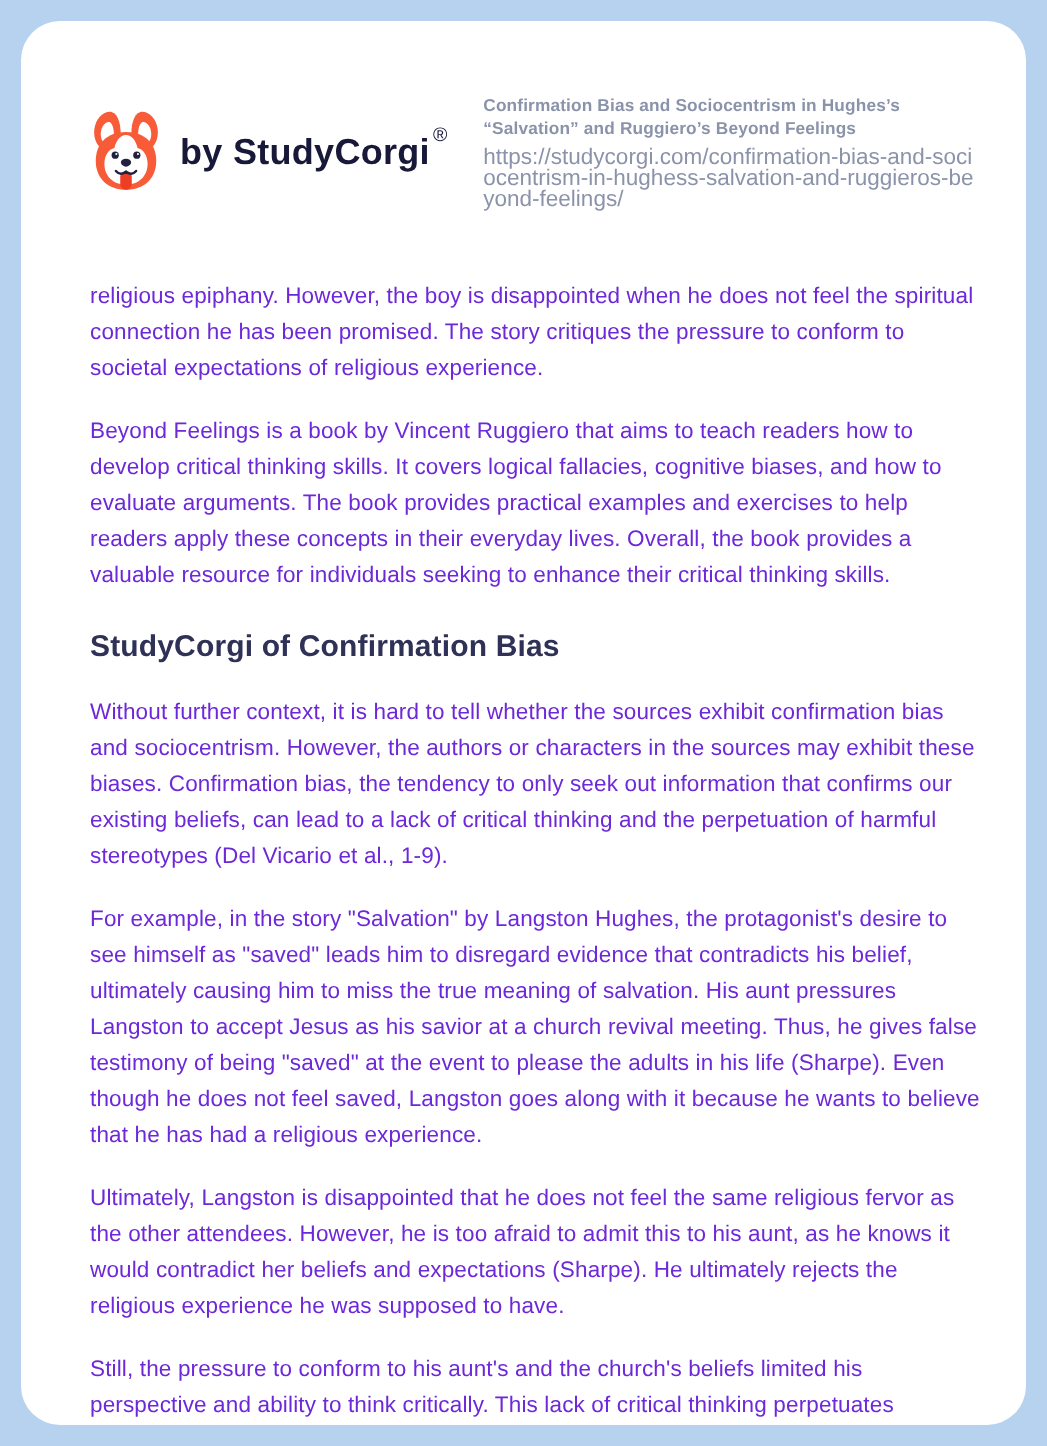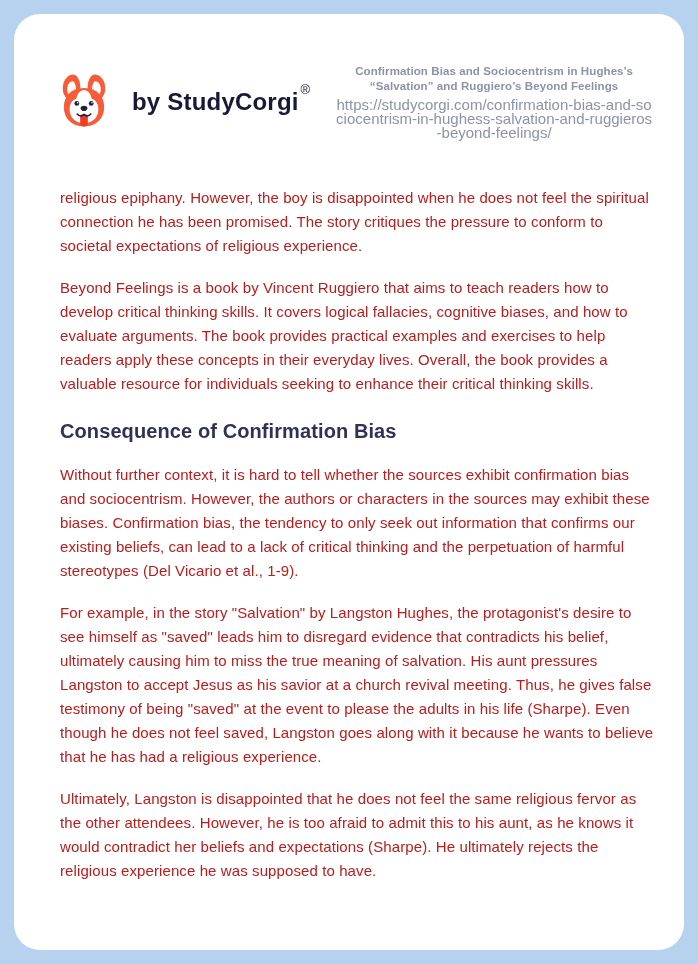--- a/index.html
+++ b/index.html
@@ -20,42 +20,42 @@
   
   .header {
     display: flex;
     justify-content: space-between;
     align-items: center;
     padding: 50px 30px 0 46px;
   }
   .brand {
     display: flex;
     align-items: center;
-    gap: 24px;
+    gap: 12px;
     white-space: nowrap;
   }
   .corgi { width: 48px; height: 58px; flex: 0 0 auto; }
   .brand-text {
     font-size: 24px;
     font-weight: 800;
     color: #181938;
     letter-spacing: 0.2px;
   }
   .reg-mark {
     font-size: 13px;
     font-weight: 400;
     color: #181938;
     vertical-align: top;
     position: relative;
     top: -6px;
     margin-left: 2px;
   }
   .doc-meta {
     max-width: 350px;
-    text-align: center;
+    text-align: left;
     margin-left: 24px;
   }
   .doc-title {
     font-size: 11.5px;
     font-weight: 700;
     line-height: 15px;
     color: #8b93aa;
     letter-spacing: 0.1px;
   }
   .doc-url {
@@ -70,21 +70,21 @@
   }
   
   .content {
     padding: 46px 28px 0 46px;
     width: 100%;
   }
   .content p {
     max-width: 596px;
     font-size: 15px;
     line-height: 24px;
-    color: #b91c1c;
+    color: #6d28d9;
     margin-bottom: 18px;
     letter-spacing: 0.1px;
   }
   .content h2 {
     font-size: 20px;
     line-height: 26px;
     font-weight: 800;
     color: #2f3256;
     margin: 22px 0 19px 0;
     letter-spacing: 0.1px;
@@ -130,23 +130,24 @@
       <div class="doc-title">Confirmation Bias and Sociocentrism in Hughes’s “Salvation” and Ruggiero’s Beyond Feelings</div>
       <a class="doc-url" href="#">https://studycorgi.com/confirmation-bias-and-sociocentrism-in-hughess-salvation-and-ruggieros-beyond-feelings/</a>
     </div>
   </div>
 
   <div class="content">
     <p><span class="italic"></span><span>religious epiphany. However, the boy is disappointed when he does not feel the spiritual connection he has been promised. The story critiques the pressure to conform to societal expectations of religious experience.</span></p>
 
     <p><span class="italic">Beyond Feelings</span><span> is a book by Vincent Ruggiero that aims to teach readers how to develop critical thinking skills. It covers logical fallacies, cognitive biases, and how to evaluate arguments. The book provides practical examples and exercises to help readers apply these concepts in their everyday lives. Overall, the book provides a valuable resource for individuals seeking to enhance their critical thinking skills.</span></p>
 
-    <h2>Consequence of Confirmation Bias</h2>
+    <h2>StudyCorgi of Confirmation Bias</h2>
 
     <p><span class="italic"></span><span>Without further context, it is hard to tell whether the sources exhibit confirmation bias and sociocentrism. However, the authors or characters in the sources may exhibit these biases. Confirmation bias, the tendency to only seek out information that confirms our existing beliefs, can lead to a lack of critical thinking and the perpetuation of harmful stereotypes (Del Vicario et al., 1-9).</span></p>
 
     <p><span class="italic"></span><span>For example, in the story "Salvation" by Langston Hughes, the protagonist's desire to see himself as "saved" leads him to disregard evidence that contradicts his belief, ultimately causing him to miss the true meaning of salvation. His aunt pressures Langston to accept Jesus as his savior at a church revival meeting. Thus, he gives false testimony of being "saved" at the event to please the adults in his life (Sharpe). Even though he does not feel saved, Langston goes along with it because he wants to believe that he has had a religious experience.</span></p>
 
     <p><span class="italic"></span><span>Ultimately, Langston is disappointed that he does not feel the same religious fervor as the other attendees. However, he is too afraid to admit this to his aunt, as he knows it would contradict her beliefs and expectations (Sharpe). He ultimately rejects the religious experience he was supposed to have.</span></p>
 
+    <p><span class="italic"></span><span>Still, the pressure to conform to his aunt's and the church's beliefs limited his perspective and ability to think critically. This lack of critical thinking perpetuates</span></p>
   </div>
 
 </div>
 
 </body></html>

